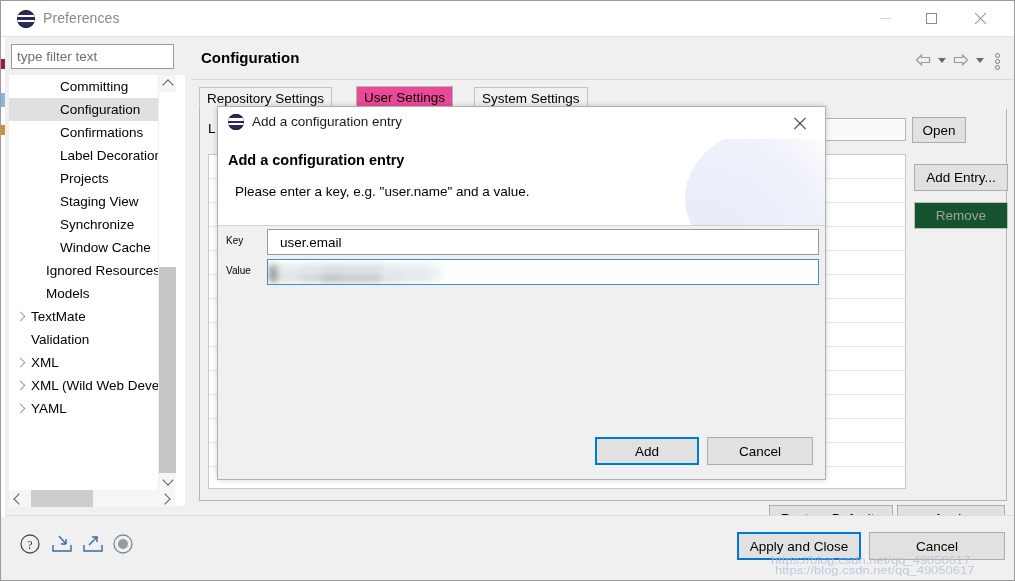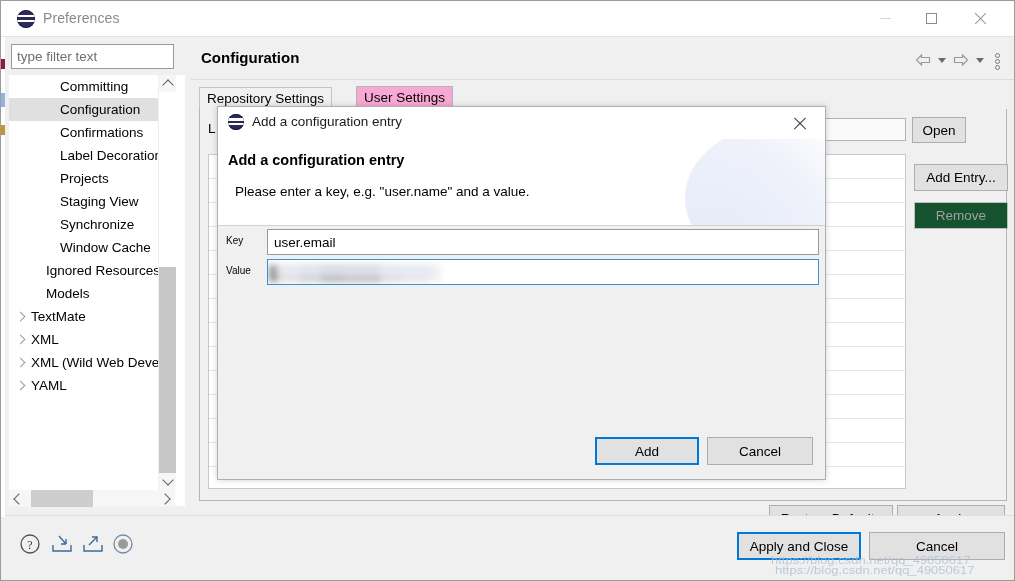--- a/index.html
+++ b/index.html
@@ -273,21 +273,21 @@
     height: 22px; line-height: 21px;
     font-size: 13.5px;
     padding: 0 7px;
     box-sizing: border-box;
     background: #f0f0f0;
     color: #000;
     white-space: nowrap;
   }
   .tab.inactive { border: 1px solid #c3c3c3; border-bottom: none; }
   .tab.active {
-    background: #f9a8d4;
+    background: #ec4899;
     border: 1px solid #b5b5b5;
     border-bottom: 1px solid #ffffff;
     height: 23px;
     z-index: 3;
   }
   #tabbody {
     position: absolute; left: 0; top: 22px;
     width: 808px; height: 392px;
     background: #f0f0f0;
     border: 1px solid #b5b5b5;
@@ -445,21 +445,21 @@
   #key-label   { left: 8px; top: 128px; }
   #value-label { left: 8px; top: 158px; }
   #key-input {
     position: absolute; left: 49px; top: 122px;
     width: 552px; height: 26px;
     box-sizing: border-box;
     border: 1px solid #9a9a9a;
     background: #ffffff;
     font-family: "Liberation Sans", sans-serif;
     font-size: 13.5px;
-    padding: 0 6px;
+    padding: 0 12px;
     color: #000;
     outline: none;
   }
   #value-input {
     position: absolute; left: 49px; top: 152px;
     width: 552px; height: 26px;
     box-sizing: border-box;
     border: 1px solid #3b8fd4;
     background: #ffffff;
     outline: none;
@@ -584,20 +584,23 @@
           <span class="lbl" style="left: 37px;">Ignored Resources</span>
         </div>
         <div class="tree-row">
           <span class="lbl" style="left: 37px;">Models</span>
         </div>
         <div class="tree-row">
           <span class="tw right" style="left: 4px;"></span>
           <span class="lbl" style="left: 22px;">TextMate</span>
         </div>
         <div class="tree-row">
+          <span class="lbl" style="left: 22px;">Validation</span>
+        </div>
+        <div class="tree-row">
           <span class="tw right" style="left: 4px;"></span>
           <span class="lbl" style="left: 22px;">XML</span>
         </div>
         <div class="tree-row">
           <span class="tw right" style="left: 4px;"></span>
           <span class="lbl" style="left: 22px;">XML (Wild Web Developer)</span>
         </div>
         <div class="tree-row">
           <span class="tw right" style="left: 4px;"></span>
           <span class="lbl" style="left: 22px;">YAML</span>
@@ -649,20 +652,21 @@
         <span class="dot3" style="top:4px;"></span>
         <span class="dot3" style="top:10px;"></span>
         <span class="dot3" style="top:16px;"></span>
       </div>
     </div>
 
     <div id="tabfolder">
       <div id="tabstrip">
         <div class="tab inactive" style="left:0px;">Repository Settings</div>
         <div class="tab active" style="left:157px; top:-1px;">User Settings</div>
+        <div class="tab inactive" style="left:275px;">System Settings</div>
       </div>
 
       <div id="tabbody">
         <div class="loc-label">L</div>
         <div id="loc-field"></div>
         <div class="win-button" id="open-btn">Open</div>
 
         <div id="cfg-table">
             <div class="cfg-row"></div>
             <div class="cfg-row"></div>

